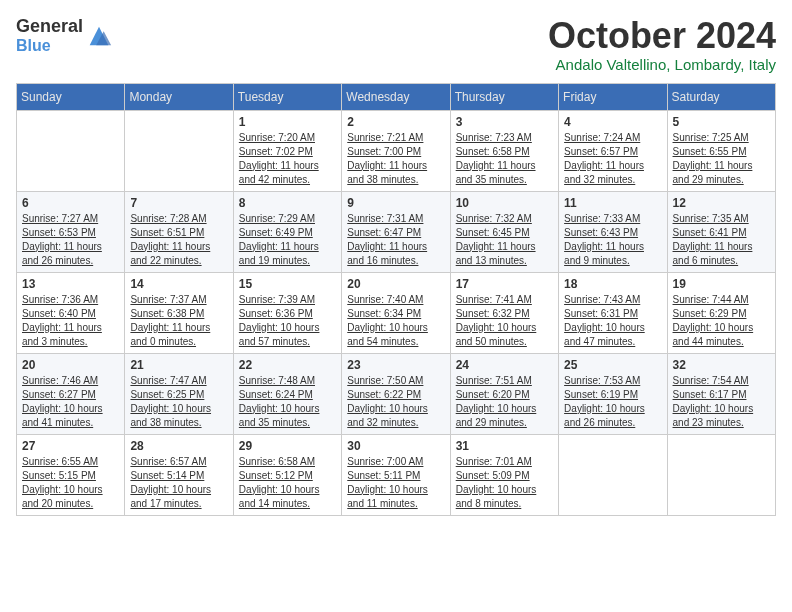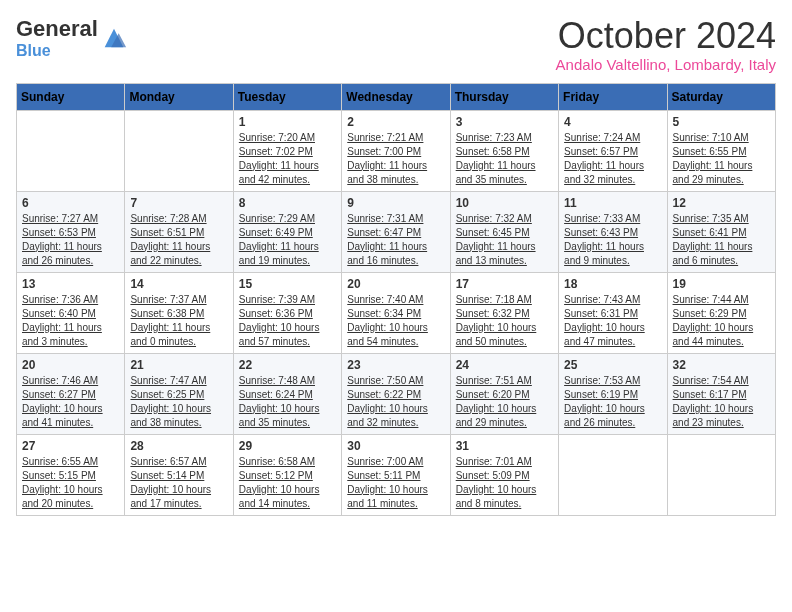--- a/index.html
+++ b/index.html
@@ -14,56 +14,56 @@
       display: flex;
       justify-content: space-between;
       align-items: flex-start;
       margin-bottom: 10px;
     }
     .logo {
       display: flex;
       align-items: center;
     }
     .logo-text-general {
-      font-size: 22px;
+      font-size: 18px;
       font-weight: bold;
       color: #333;
     }
     .logo-text-blue {
       font-size: 16px;
       font-weight: bold;
       color: #4a90d9;
     }
     .logo-icon {
       width: 28px;
       height: 28px;
       margin-left: 2px;
     }
     .title-block {
       text-align: right;
     }
     .month-title {
       font-size: 36px;
-      font-weight: normal;
+      font-weight: bold;
       color: #333;
       line-height: 1.1;
     }
     .location-title {
       font-size: 15px;
-      color: #ec4899;
+      color: #15803d;
     }
     table {
       width: 100%;
       border-collapse: collapse;
     }
     thead tr th {
       background-color: #3a6db5;
-      color: #000000;
+      color: #e5e5e5;
       font-size: 12px;
-      font-weight: bold;
+      font-weight: normal;
       padding: 6px 4px;
       text-align: left;
       border: 1px solid #ccc;
     }
     tbody tr td {
       border: 1px solid #ccc;
       vertical-align: top;
       padding: 4px 5px;
       font-size: 10px;
       color: #333;
@@ -145,21 +145,21 @@
 Daylight: 11 hours and 35 minutes.</div>
         </td>
         <td>
           <span class="day-num">4</span>
           <div class="day-info">Sunrise: 7:24 AM
 Sunset: 6:57 PM
 Daylight: 11 hours and 32 minutes.</div>
         </td>
         <td>
           <span class="day-num">5</span>
-          <div class="day-info">Sunrise: 7:10 AM
+          <div class="day-info">Sunrise: 7:25 AM
 Sunset: 6:55 PM
 Daylight: 11 hours and 29 minutes.</div>
         </td>
       </tr>
       <tr>
         <td>
           <span class="day-num">6</span>
           <div class="day-info">Sunrise: 7:27 AM
 Sunset: 6:53 PM
 Daylight: 11 hours and 26 minutes.</div>
@@ -221,21 +221,21 @@
 Daylight: 10 hours and 57 minutes.</div>
         </td>
         <td>
           <span class="day-num">20</span>
           <div class="day-info">Sunrise: 7:40 AM
 Sunset: 6:34 PM
 Daylight: 10 hours and 54 minutes.</div>
         </td>
         <td>
           <span class="day-num">17</span>
-          <div class="day-info">Sunrise: 7:18 AM
+          <div class="day-info">Sunrise: 7:41 AM
 Sunset: 6:32 PM
 Daylight: 10 hours and 50 minutes.</div>
         </td>
         <td>
           <span class="day-num">18</span>
           <div class="day-info">Sunrise: 7:43 AM
 Sunset: 6:31 PM
 Daylight: 10 hours and 47 minutes.</div>
         </td>
         <td>

